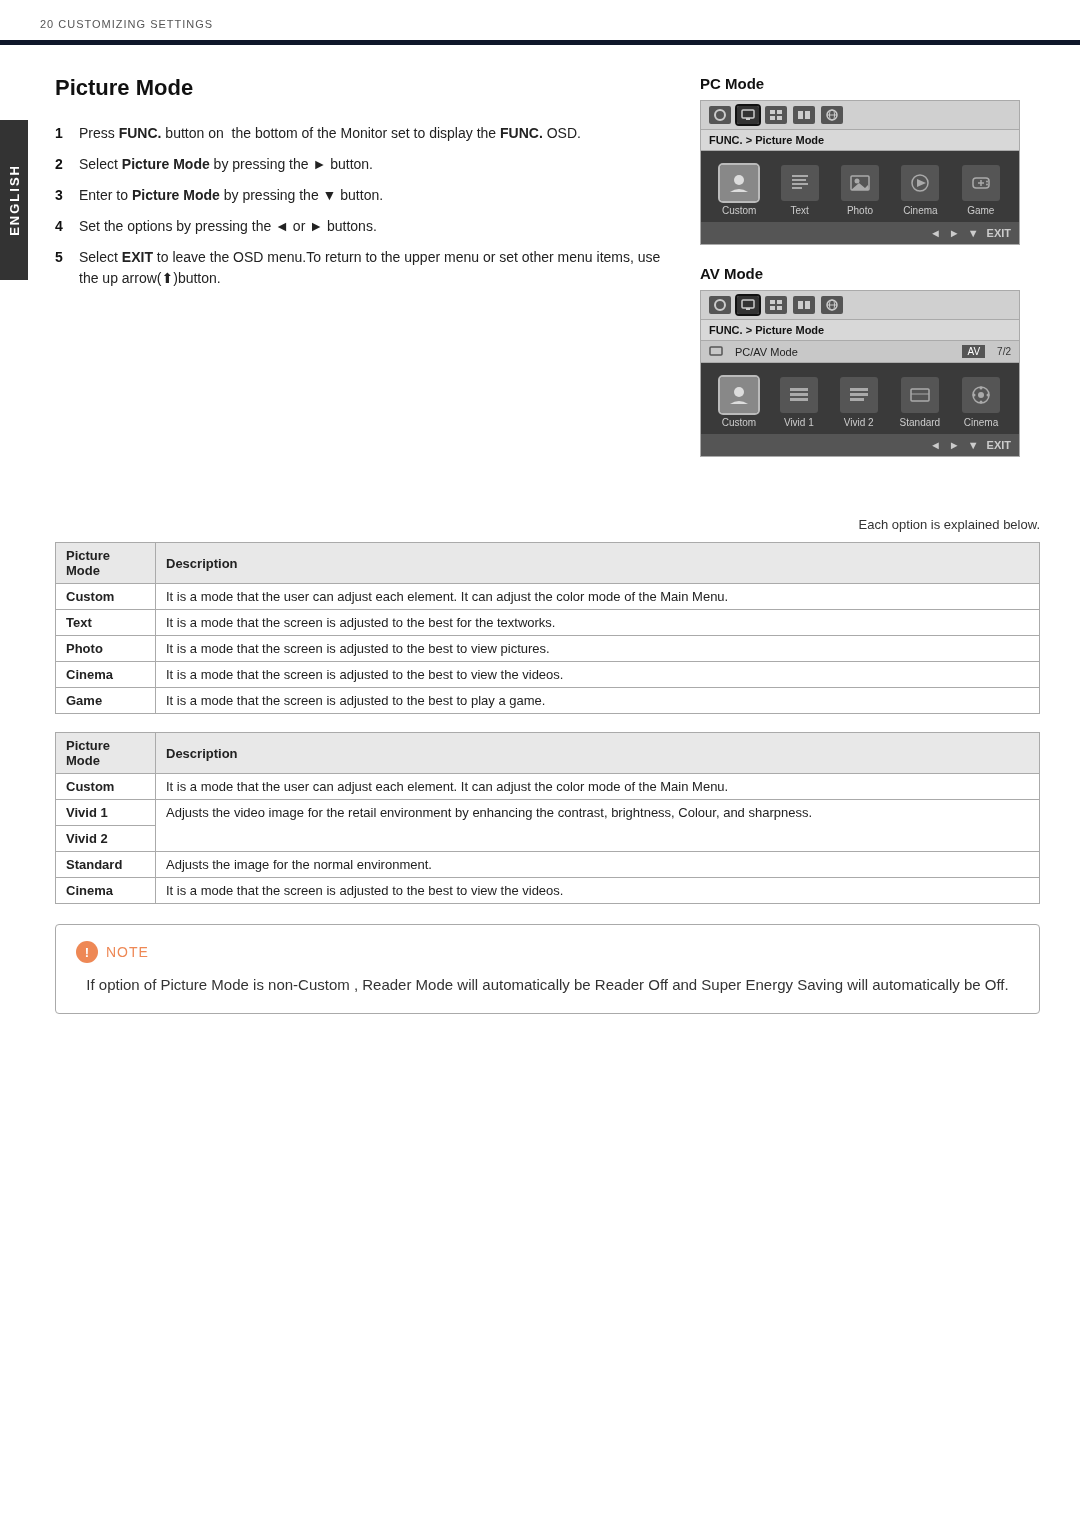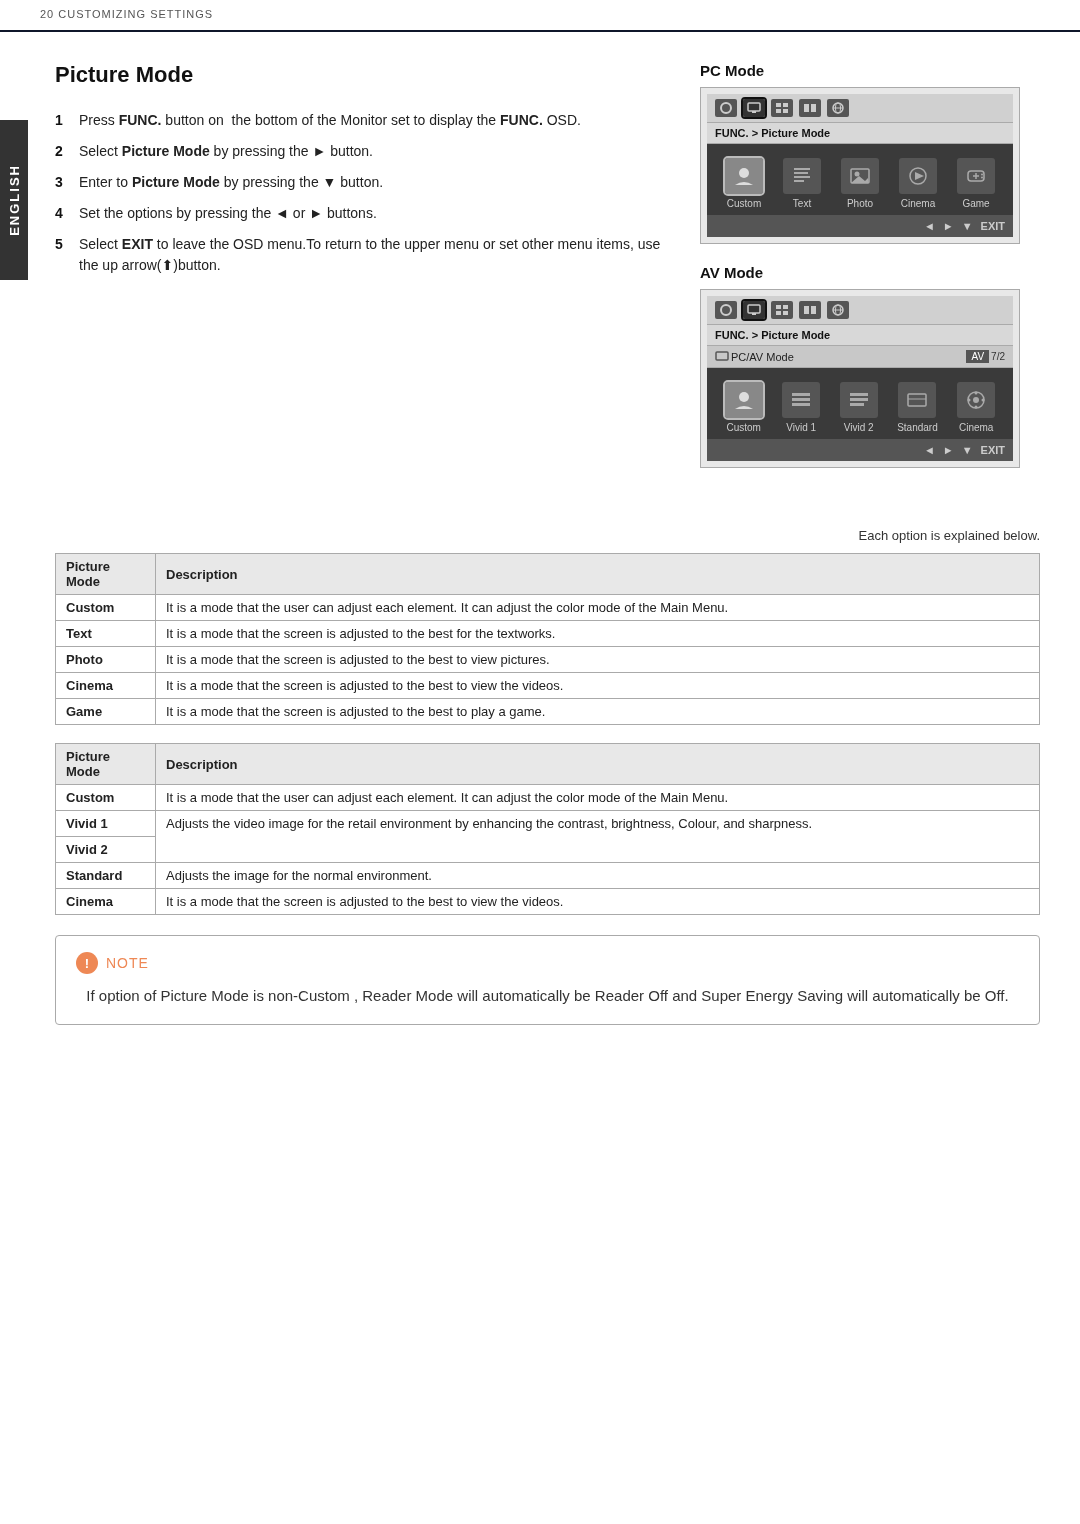--- a/index.html
+++ b/index.html
@@ -30,22 +30,22 @@
       font-size: 13px;
       font-weight: bold;
       writing-mode: vertical-rl;
       text-orientation: mixed;
       transform: rotate(180deg);
       letter-spacing: 2px;
     }
 
     
     .page-header {
-      padding: 8px 40px 10px 40px;
-      border-bottom: 2px solid #0f172a;
+      padding: 18px 40px 10px 40px;
+      border-bottom: 5px solid #0f172a;
       font-size: 11px;
       color: #555;
       letter-spacing: 1px;
       text-transform: uppercase;
     }
 
     
     .main-content {
       padding: 30px 40px 30px 55px;
       display: flex;
@@ -96,21 +96,21 @@
       font-weight: bold;
       margin-bottom: 8px;
       color: #111;
     }
 
     
     .monitor-ui {
       border: 1px solid #aaa;
       background: #e8e8e8;
       margin-bottom: 20px;
-      padding: 6px;
+      padding: 0;
       width: 320px;
     }
 
     .monitor-toolbar {
       display: flex;
       align-items: center;
       justify-content: space-between;
       padding: 5px 8px;
       background: #d0d0d0;
       border-bottom: 1px solid #aaa;
@@ -148,21 +148,21 @@
       border-bottom: 1px solid #aaa;
     }
 
     .pc-av-row {
       display: flex;
       align-items: center;
       padding: 4px 8px;
       background: #c8c8c8;
       border-bottom: 1px solid #aaa;
       font-size: 11px;
-      gap: 2px;
+      gap: 12px;
     }
     .av-badge {
       background: #555;
       color: #fff;
       font-size: 10px;
       padding: 1px 5px;
       margin-left: auto;
     }
     .page-indicator {
       font-size: 10px;

